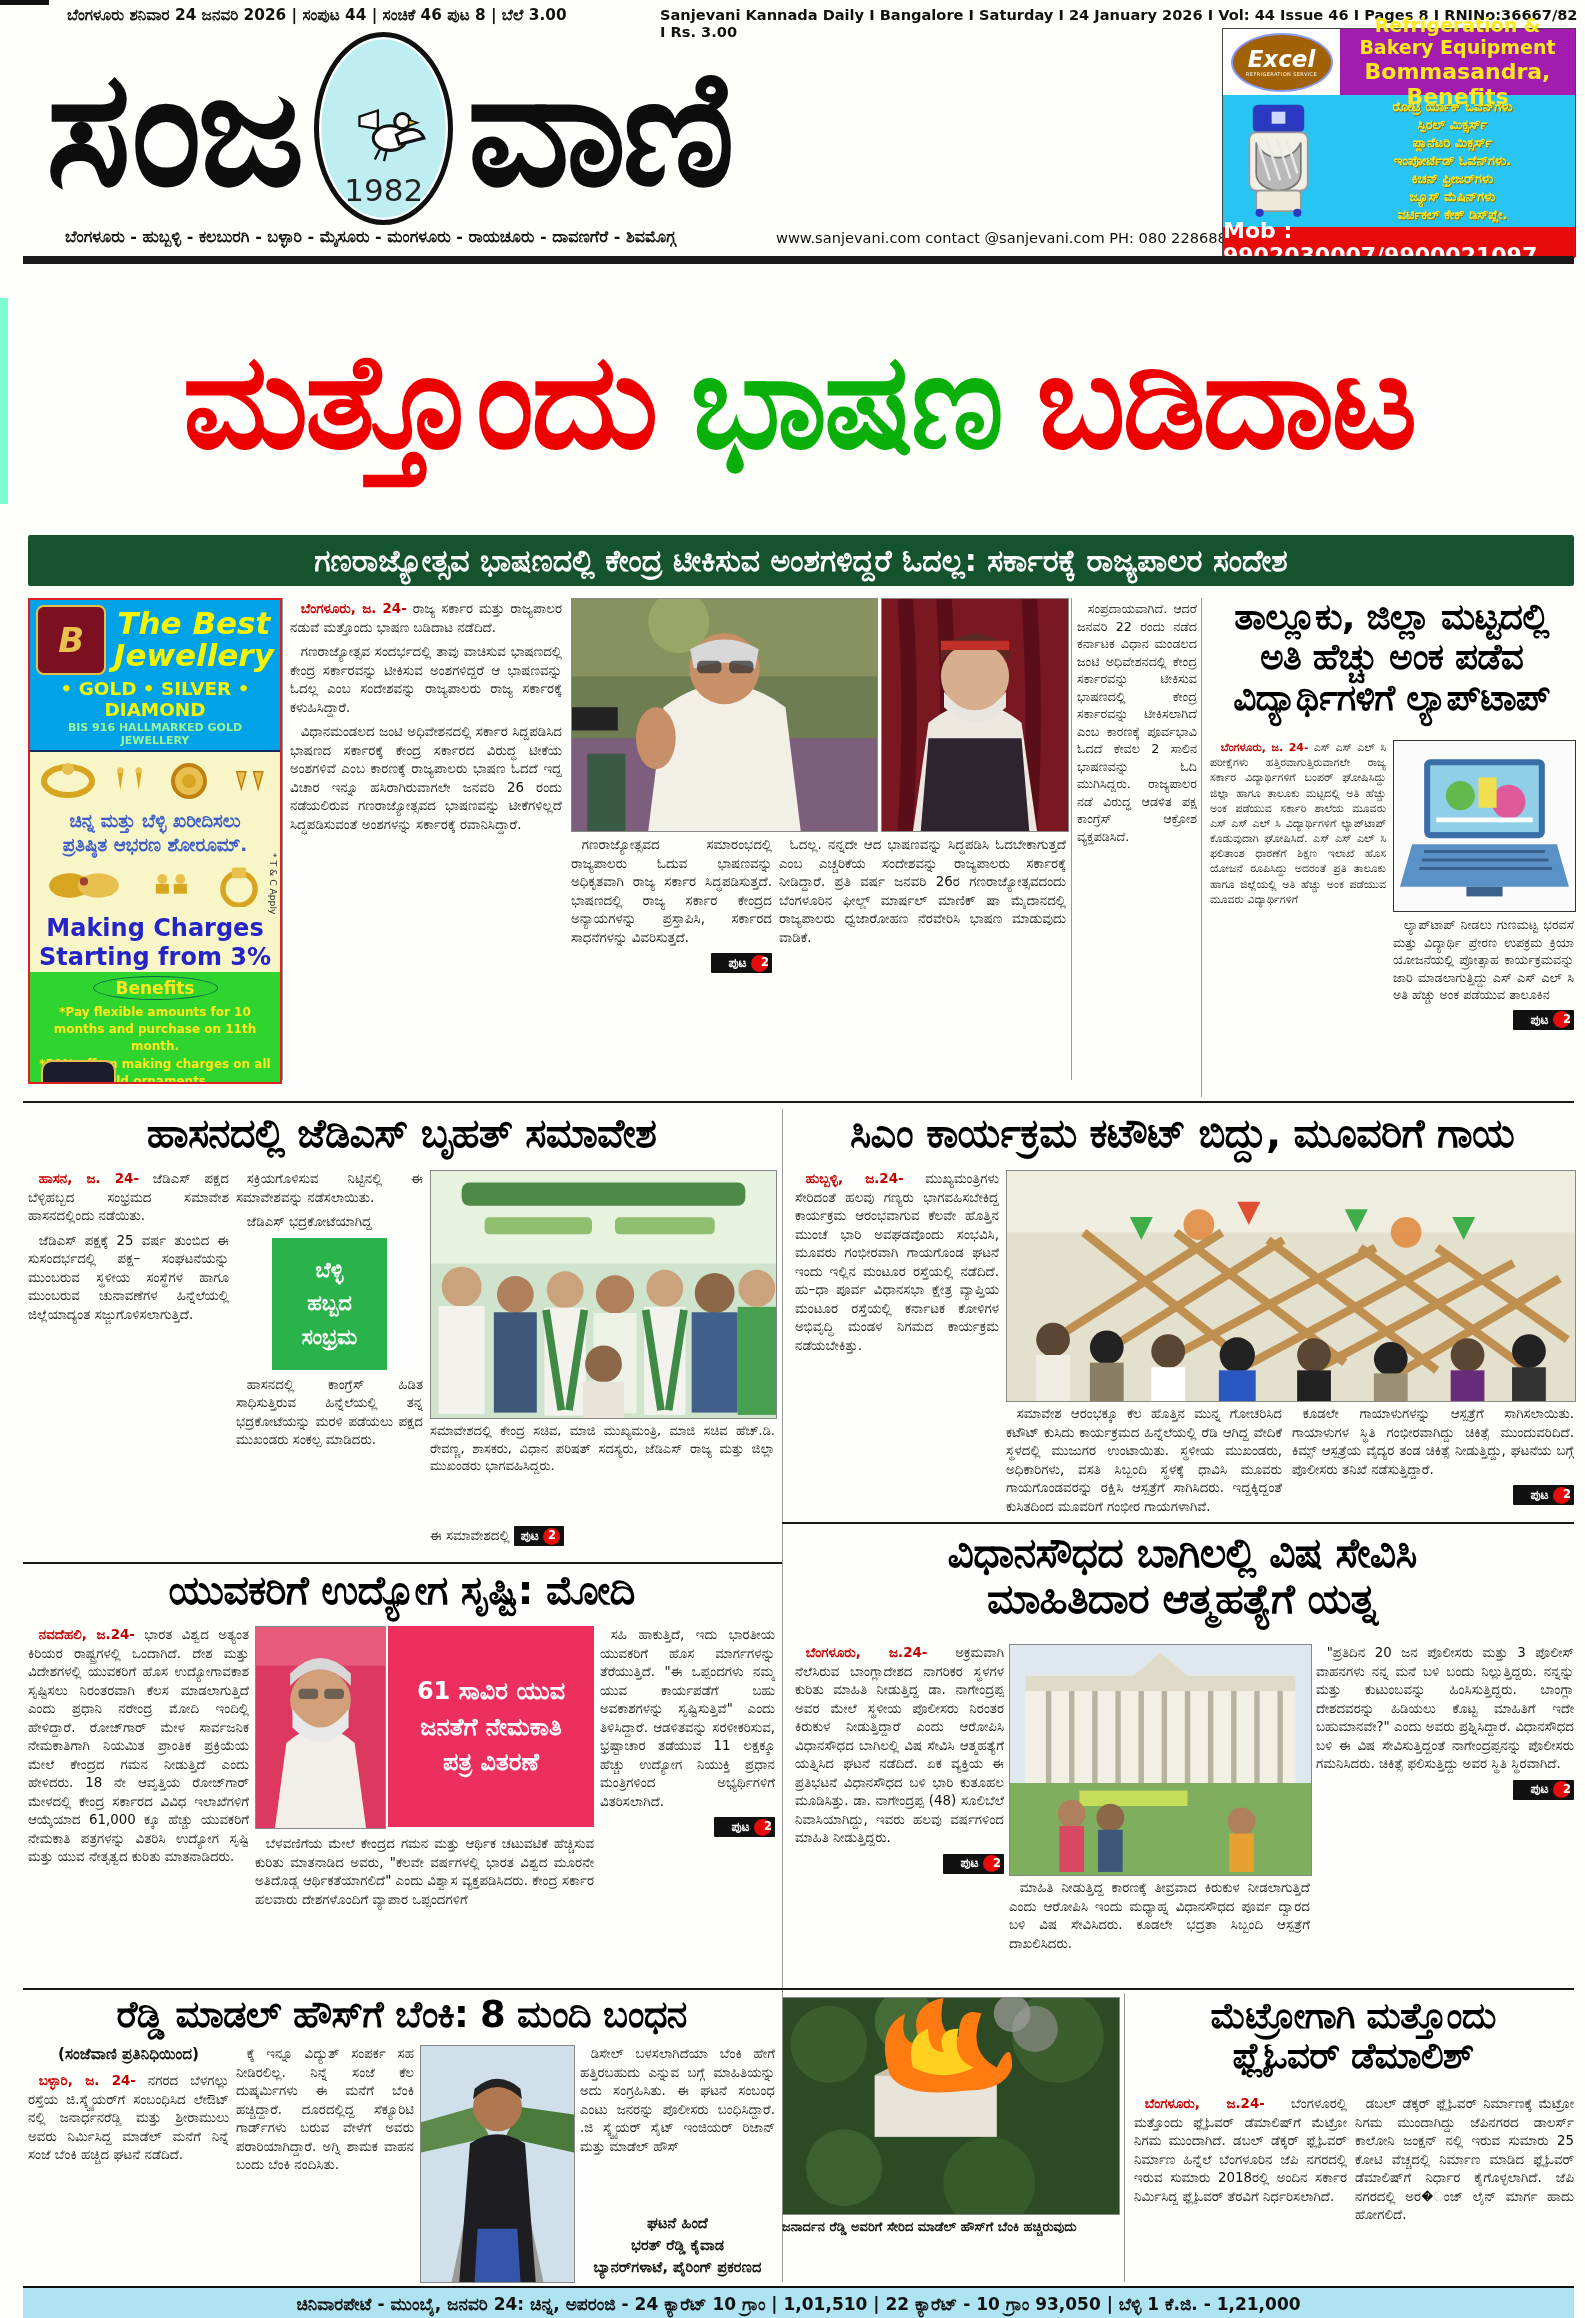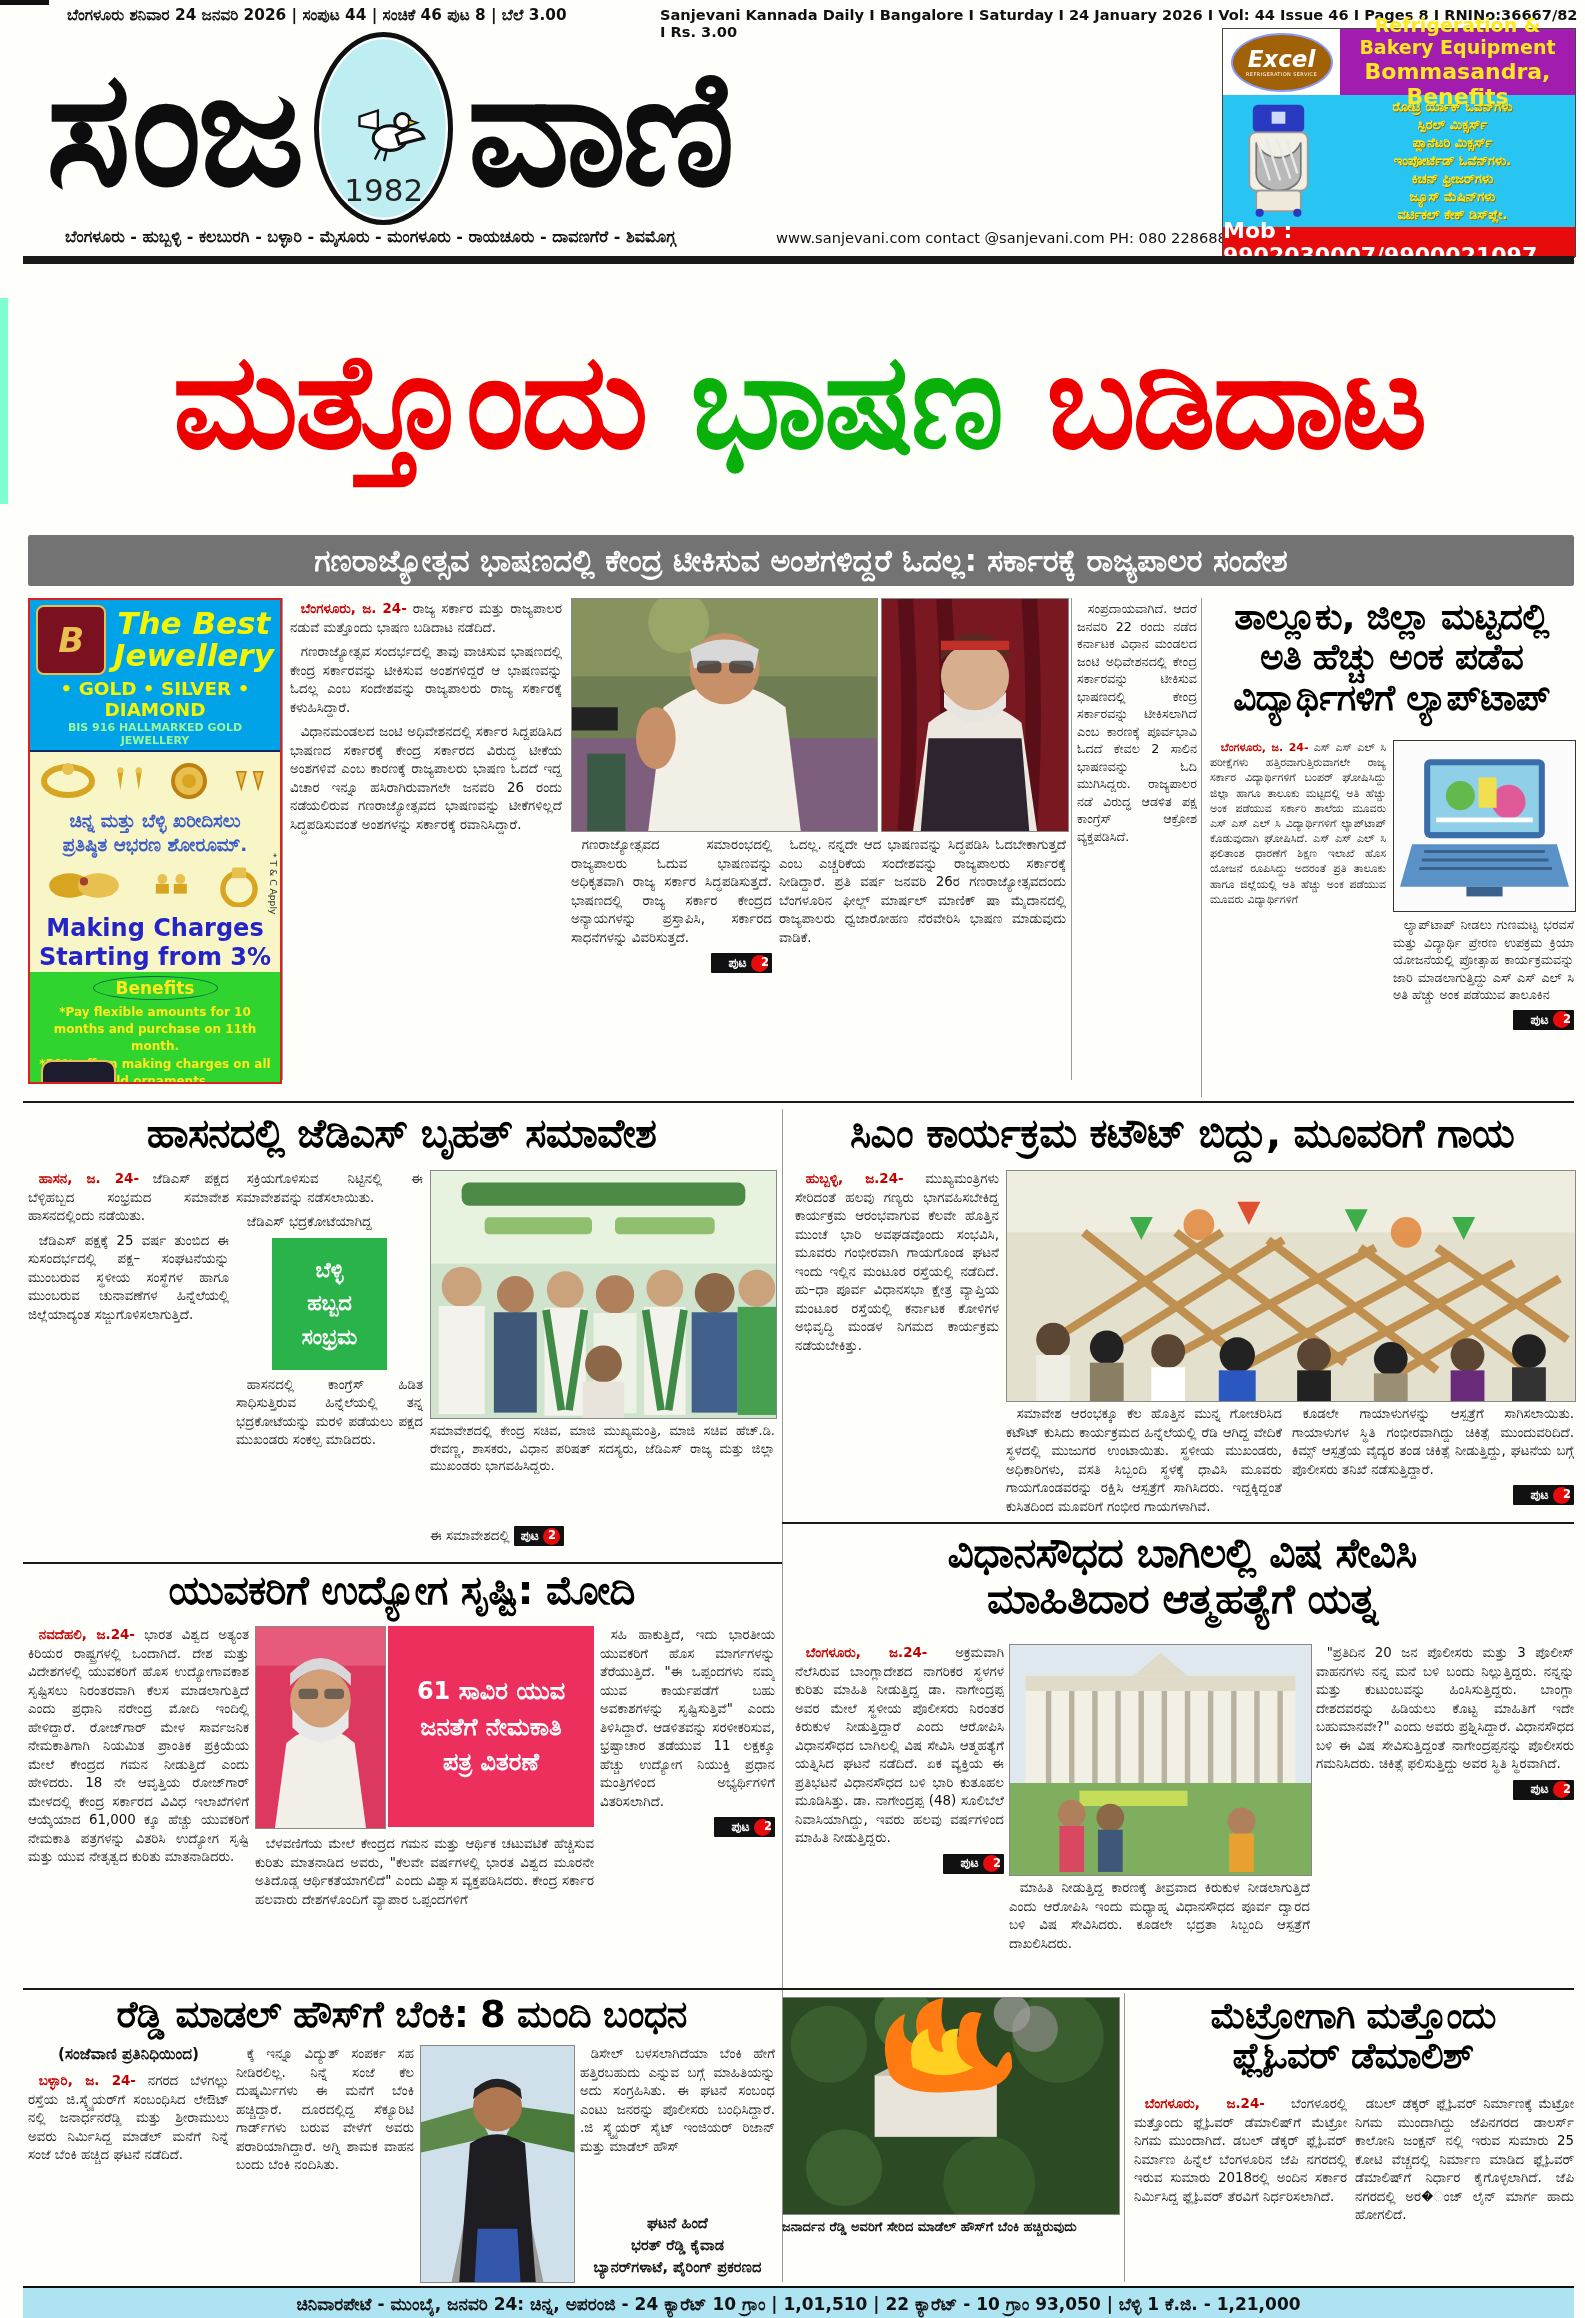--- a/index.html
+++ b/index.html
@@ -37,23 +37,23 @@
   #excel-logo .ex-sub{font-size:5px;letter-spacing:0.4px;}
   #excel-title{flex:1;background:#a21caf;display:flex;flex-direction:column;justify-content:center;padding:0 4.6px;}
   #excel-title .t1{color:#ffe81e;font-size:19px;font-weight:900;line-height:1.15;text-align:center;}
   #excel-title .t2{color:#ffe81e;font-size:22px;font-weight:900;line-height:1.15;text-align:center;}
   #excel-body{display:flex;height:126px;padding:3.1px 1.5px;}
   #excel-items{flex:1;display:flex;flex-direction:column;justify-content:space-around;}
   #excel-items div{color:#ffe81e;font-weight:900;font-size:13px;text-align:center;text-shadow:0.8px 0.8px 0 #8a6a00;}
   #excel-mob{height:31px;background:#e80b0b;color:#fff;font-size:22px;font-weight:900;
              display:flex;align-items:center;justify-content:center;}
   
-  #main-headline{display:flex;justify-content:center;align-items:baseline;gap:45px;width:100%;}
+  #main-headline{display:flex;justify-content:center;align-items:baseline;gap:35px;width:100%;}
   #main-headline span{font-size:132px;font-weight:900;letter-spacing:-3.1px;line-height:1;white-space:nowrap;}
-  #subhead-bar{background:#737373;color:#fff;display:flex;align-items:center;justify-content:center;
+  #subhead-bar{background:#14532d;color:#fff;display:flex;align-items:center;justify-content:center;
                font-size:30px;font-weight:bold;border-radius:2.3px;}
   
   #jw-ad{border:2.3px solid #e02020;background:#f8f6c6;overflow:hidden;}
   #jw-head{background:#00a3e8;padding:4.6px 6.1px 3.1px 6.1px;border-bottom:2.3px solid #082a60;}
   #jw-head-row{display:flex;align-items:center;gap:7.7px;}
   #jw-crown{width:66px;height:66px;background:#7a1020;border-radius:7.7px;display:flex;align-items:center;justify-content:center;
             color:#e8c050;font-size:34px;font-weight:900;font-style:italic;border:2.3px solid #e8c050;}
   #jw-title{color:#f5f500;font-style:italic;font-weight:900;font-size:31px;line-height:1.02;text-align:center;flex:1;}
   #jw-cats{color:#f5f500;font-weight:900;font-size:18.4px;text-align:center;margin-top:3.1px;}
   #jw-bis{color:#9cf59c;font-weight:bold;font-size:11px;text-align:center;margin-top:1.5px;}

